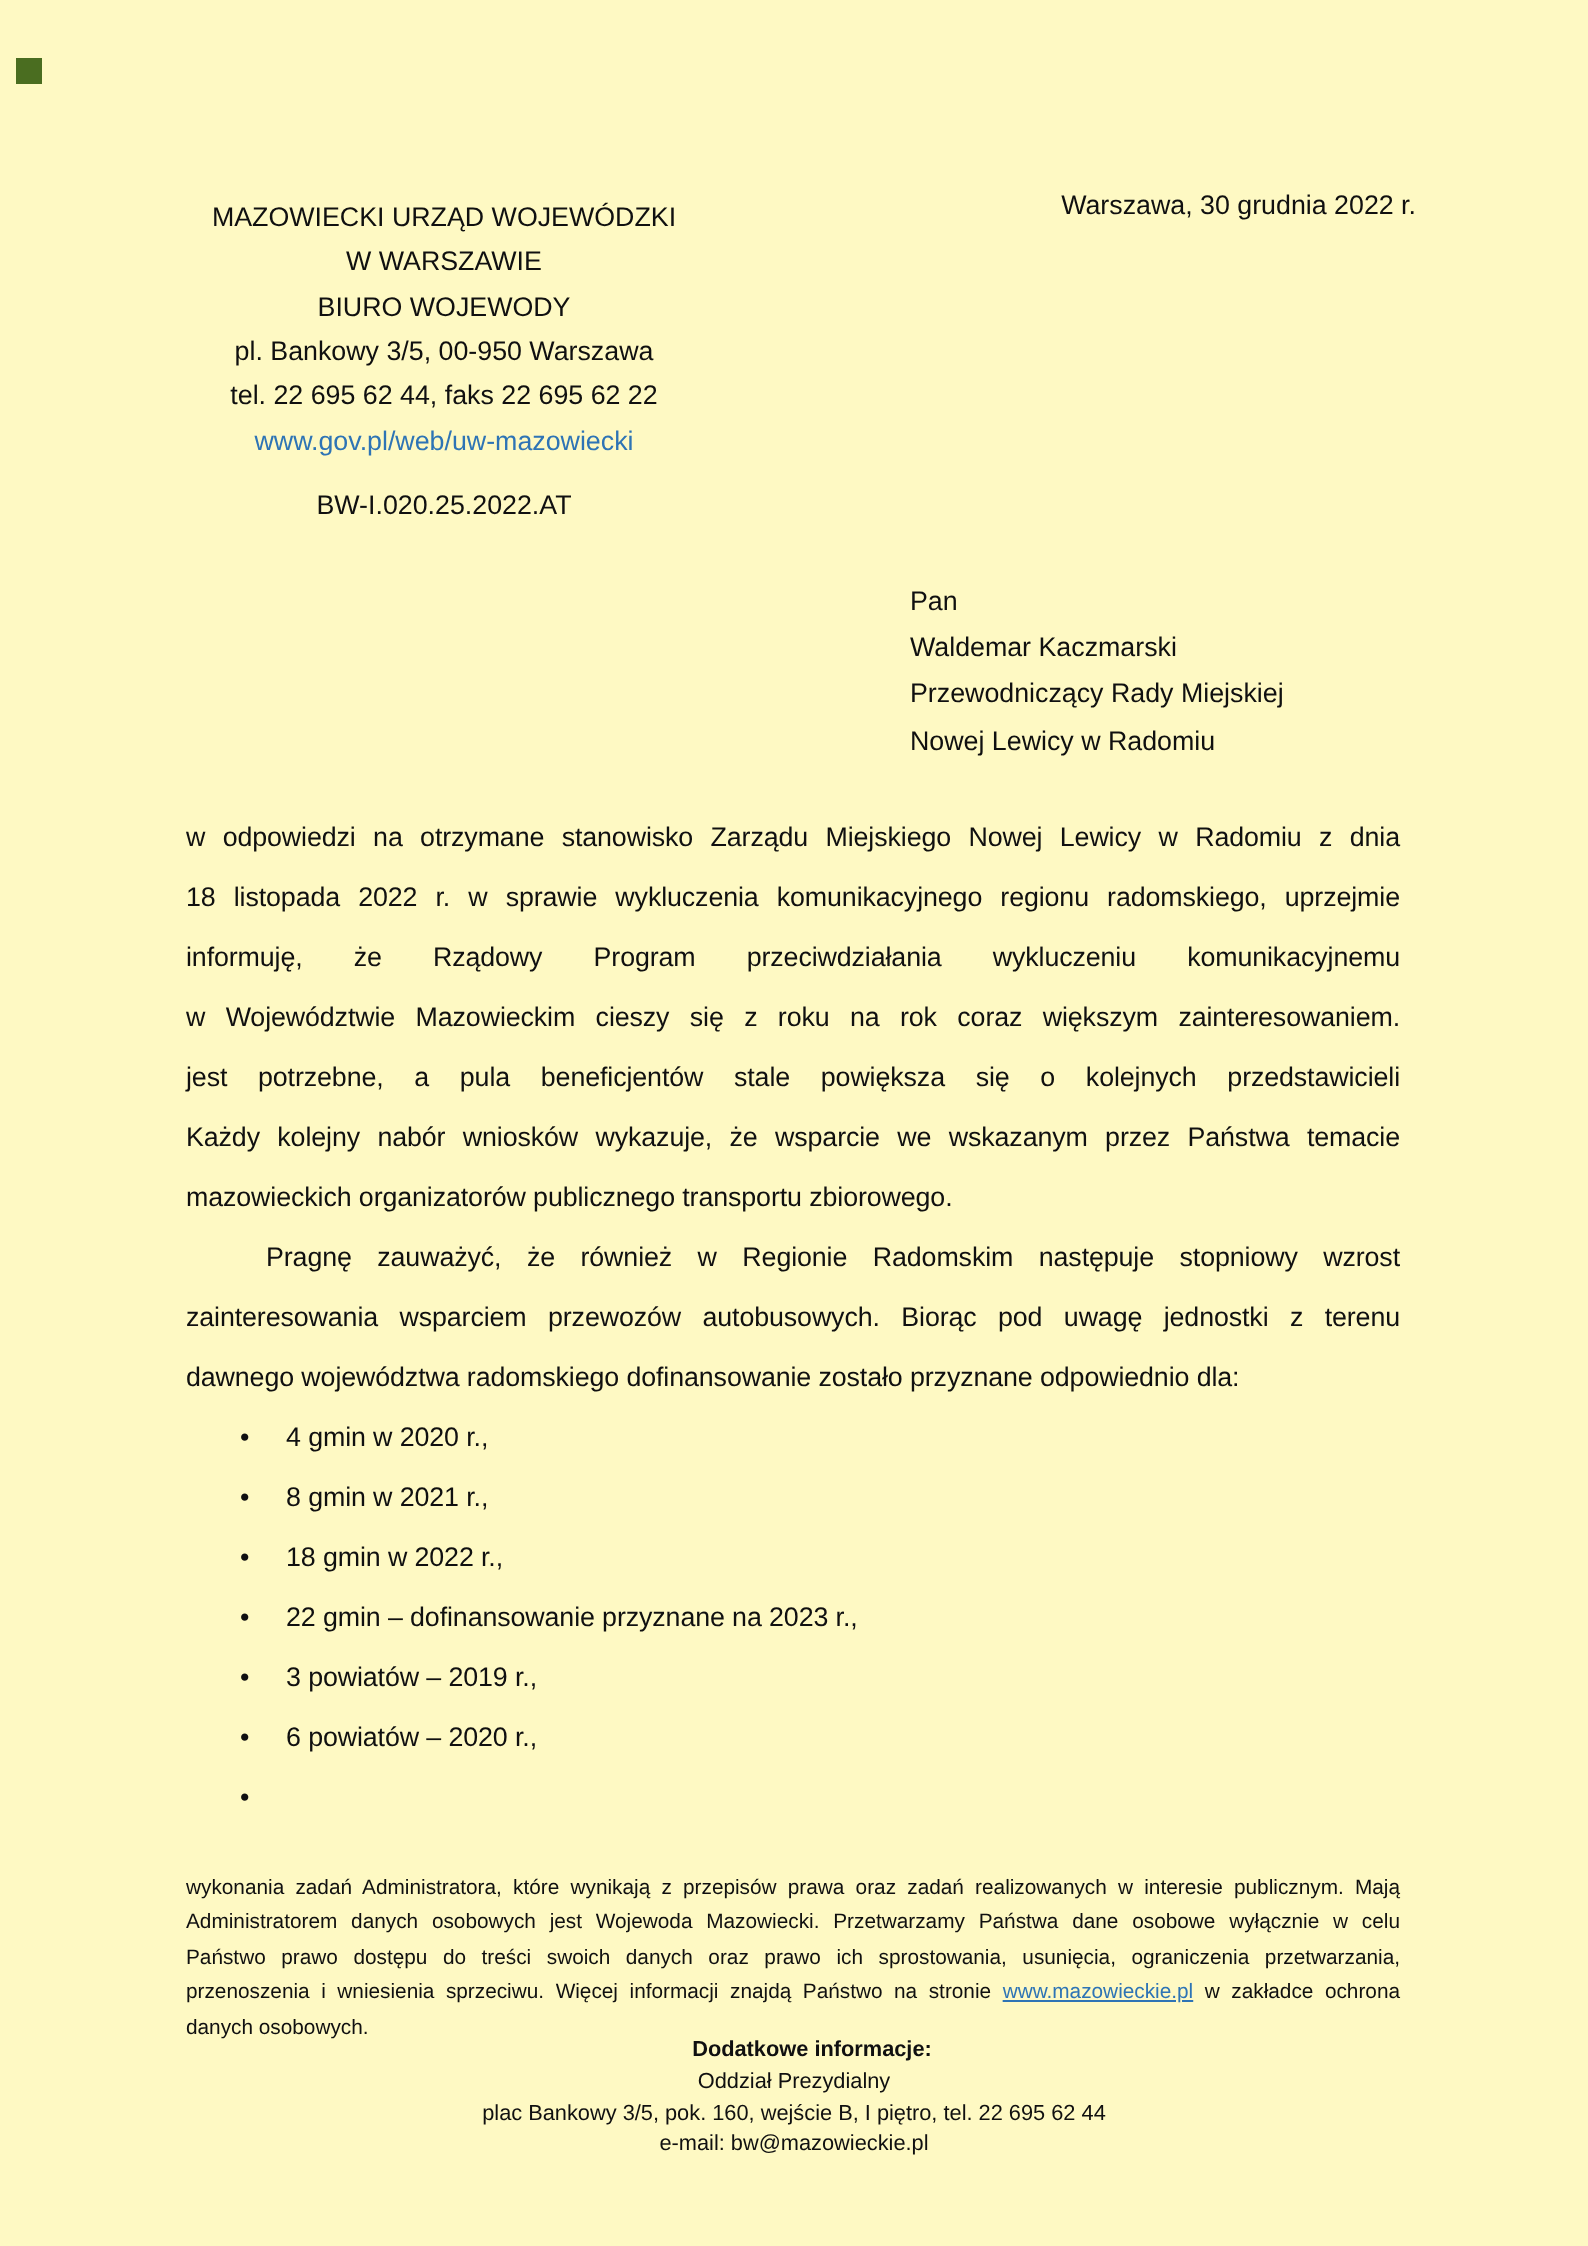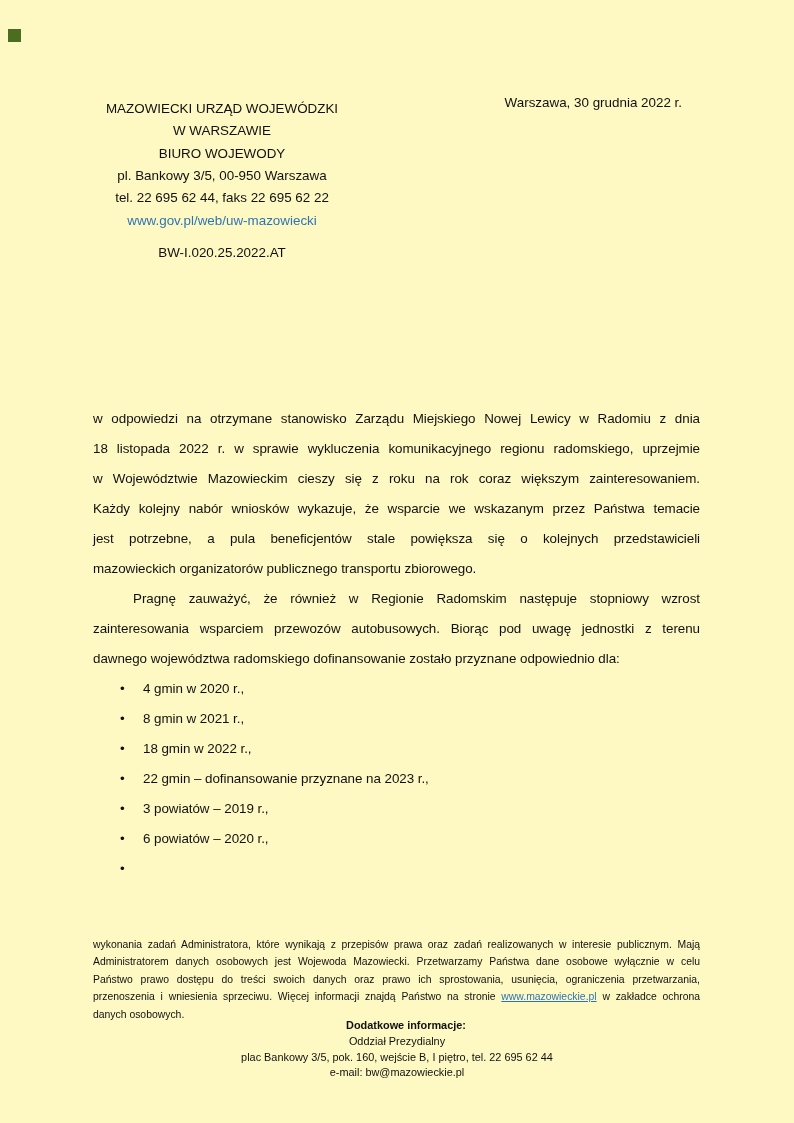--- a/index.html
+++ b/index.html
@@ -27,21 +27,21 @@
     line-height: 22.35px;
     white-space: nowrap;
   }
   .reference {
     left: 91px; top: 242px; width: 262px;
     text-align: center;
     font-size: 13.4px;
     line-height: 22px;
   }
   .date-line {
-    top: 93px; right: 112px;
+    top: 93px; right: 86px;
     font-size: 13.4px;
     line-height: 20px;
   }
   .recipient {
     left: 455px; top: 289px;
     font-size: 13.4px;
     line-height: 23.2px;
   }
 
   .body-text {
@@ -88,28 +88,35 @@
     <div>BIURO WOJEWODY</div>
     <div>pl. Bankowy 3/5, 00-950 Warszawa</div>
     <div>tel. 22 695 62 44, faks 22 695 62 22</div>
     <div class="link">www.gov.pl/web/uw-mazowiecki</div>
   </div>
 
   <div class="abs reference">BW-I.020.25.2022.AT</div>
 
   <div class="abs date-line">Warszawa, 30 grudnia 2022 r.</div>
 
+  <div class="abs recipient">
+    <div>Pan</div>
+    <div>Waldemar Kaczmarski</div>
+    <div>Przewodniczący Rady Miejskiej</div>
+    <div>Nowej Lewicy w Radomiu</div>
+  </div>
 
   <div class="abs body-text">
 
     <div class="jline">w odpowiedzi na otrzymane stanowisko Zarządu Miejskiego Nowej Lewicy w Radomiu z dnia</div>
     <div class="jline">18 listopada 2022 r. w sprawie wykluczenia komunikacyjnego regionu radomskiego, uprzejmie</div>
+    <div class="jline">informuję, że Rządowy Program przeciwdziałania wykluczeniu komunikacyjnemu</div>
     <div class="jline">w Województwie Mazowieckim cieszy się z roku na rok coraz większym zainteresowaniem.</div>
+    <div class="jline">jest potrzebne, a pula beneficjentów stale powiększa się o kolejnych przedstawicieli</div>
     <div class="jline">Każdy kolejny nabór wniosków wykazuje, że wsparcie we wskazanym przez Państwa temacie</div>
-    <div class="jline">jest potrzebne, a pula beneficjentów stale powiększa się o kolejnych przedstawicieli</div>
     <div class="plain">mazowieckich organizatorów publicznego transportu zbiorowego.</div>
 
     <div class="jline indent">Pragnę zauważyć, że również w Regionie Radomskim następuje stopniowy wzrost</div>
     <div class="jline">zainteresowania wsparciem przewozów autobusowych. Biorąc pod uwagę jednostki z terenu</div>
     <div class="plain">dawnego województwa radomskiego dofinansowanie zostało przyznane odpowiednio dla:</div>
 
     <div>
       <div class="bullet-row">
         <span class="bullet-glyph">•</span>
         <span>4 gmin w 2020 r.,</span>

